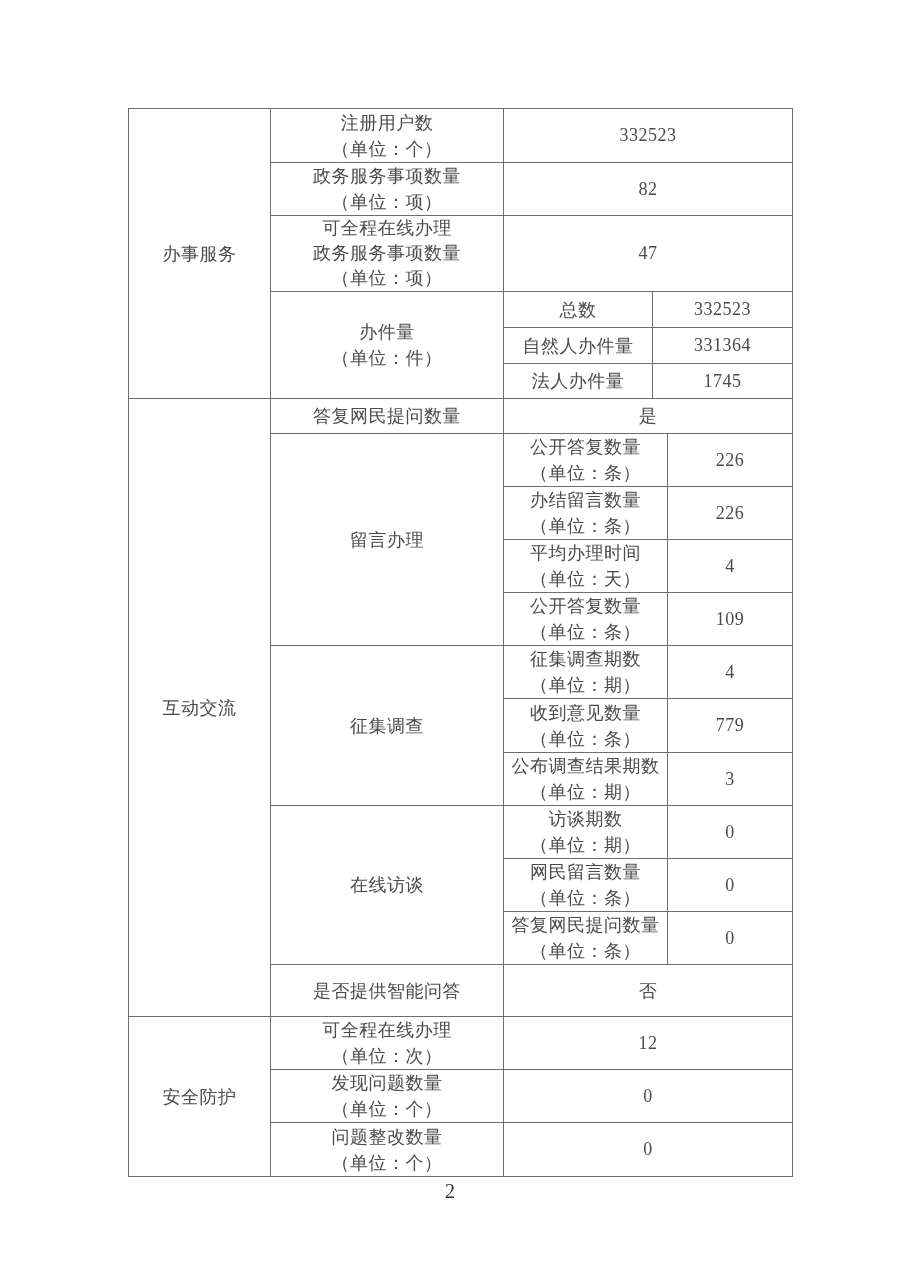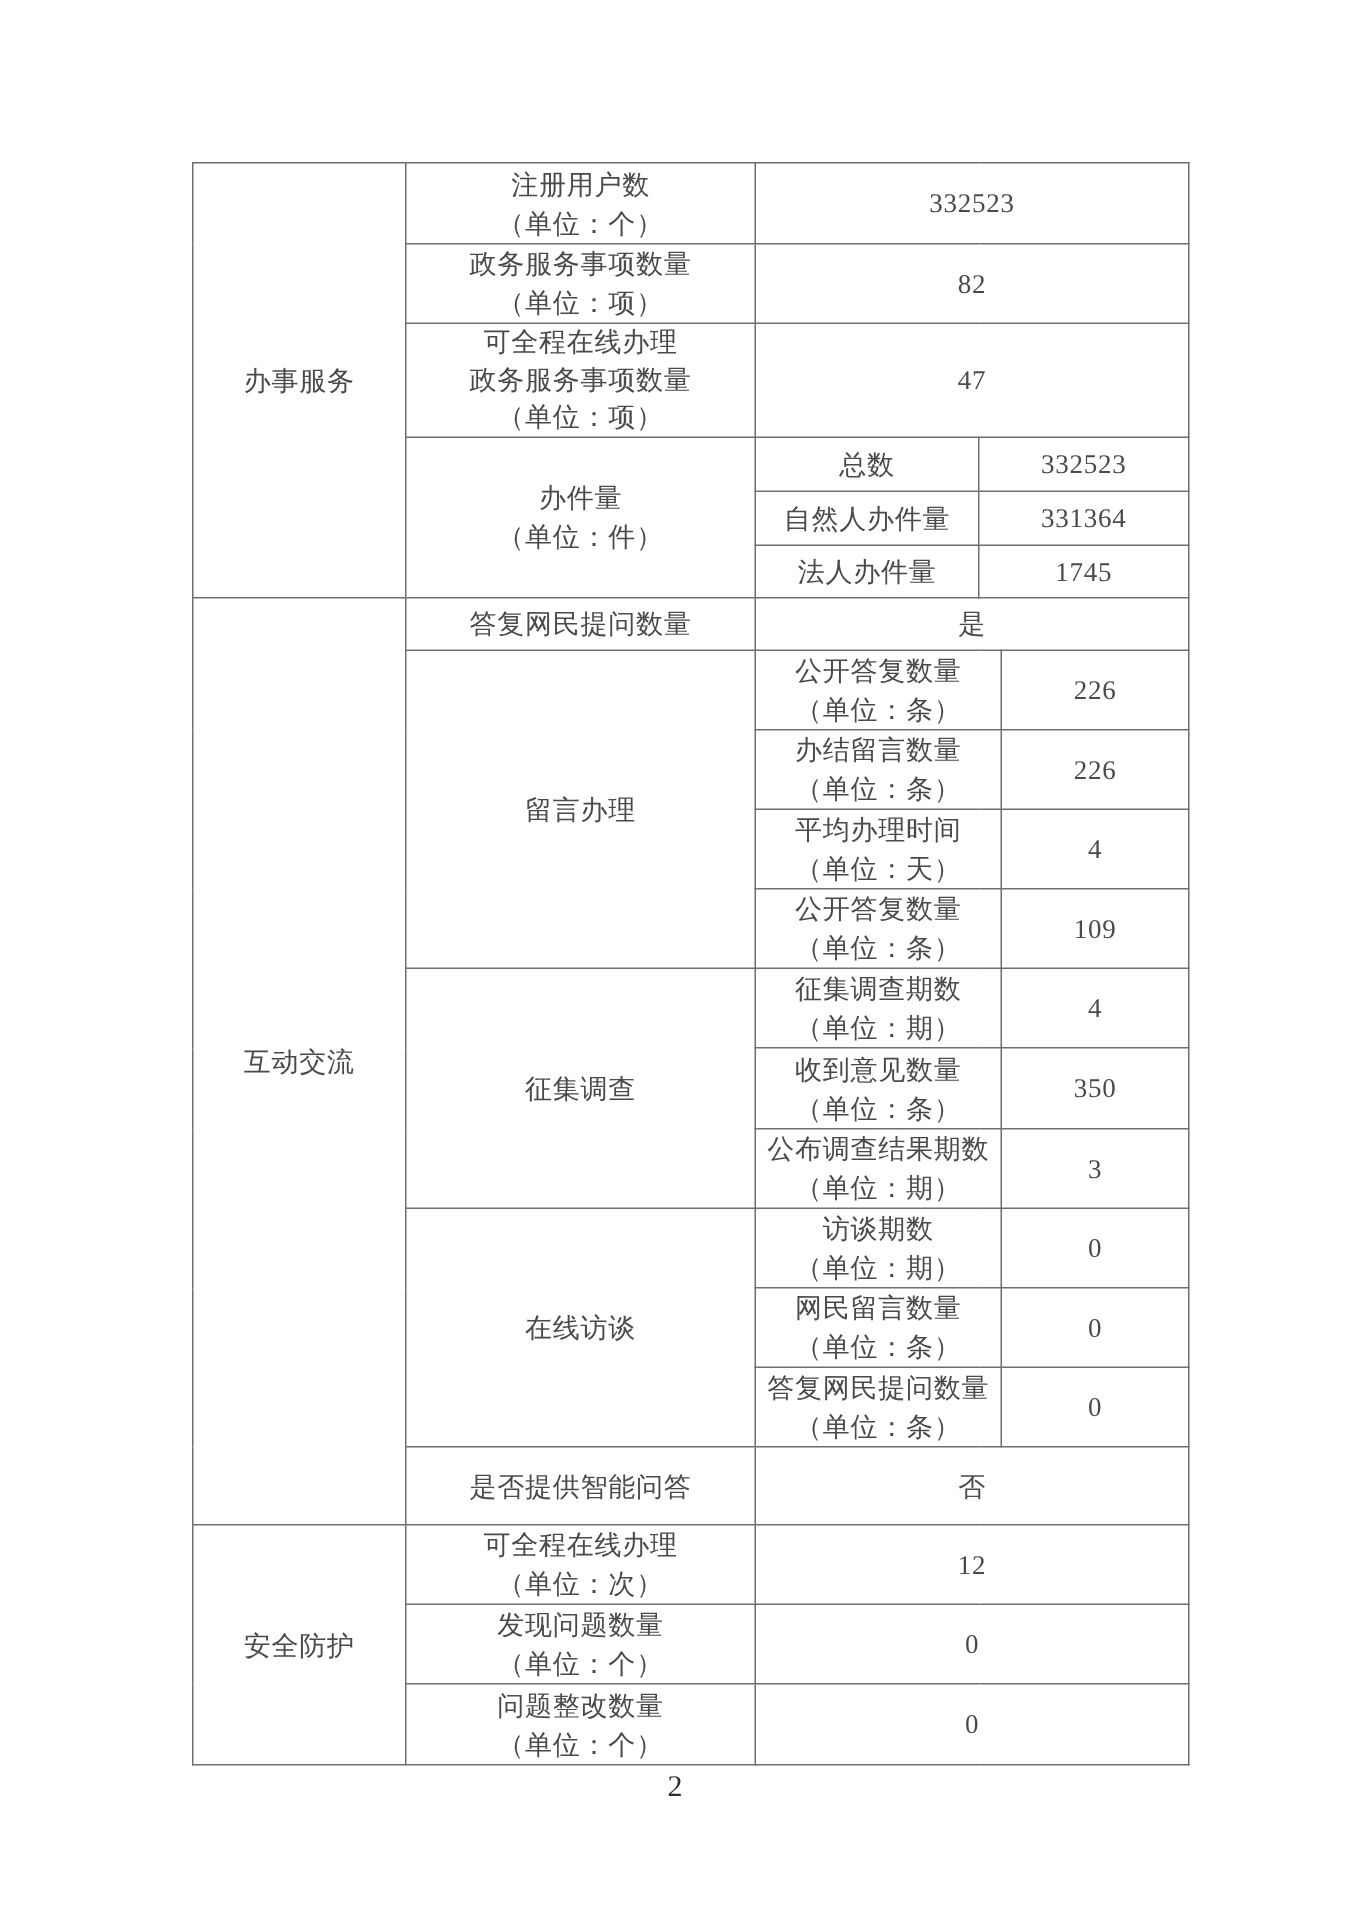--- a/index.html
+++ b/index.html
@@ -158,21 +158,21 @@
           <span class="ln">征集调查期数</span>
           <span class="ln">（单位：期）</span>
         </td>
         <td class="num">4</td>
       </tr>
       <tr style="height:54px">
         <td colspan="2">
           <span class="ln">收到意见数量</span>
           <span class="ln">（单位：条）</span>
         </td>
-        <td class="num">350</td>
+        <td class="num">779</td>
       </tr>
       <tr style="height:53px">
         <td colspan="2">
           <span class="ln">公布调查结果期数</span>
           <span class="ln">（单位：期）</span>
         </td>
         <td class="num">3</td>
       </tr>
       <tr style="height:52px">
         <td rowspan="3">

